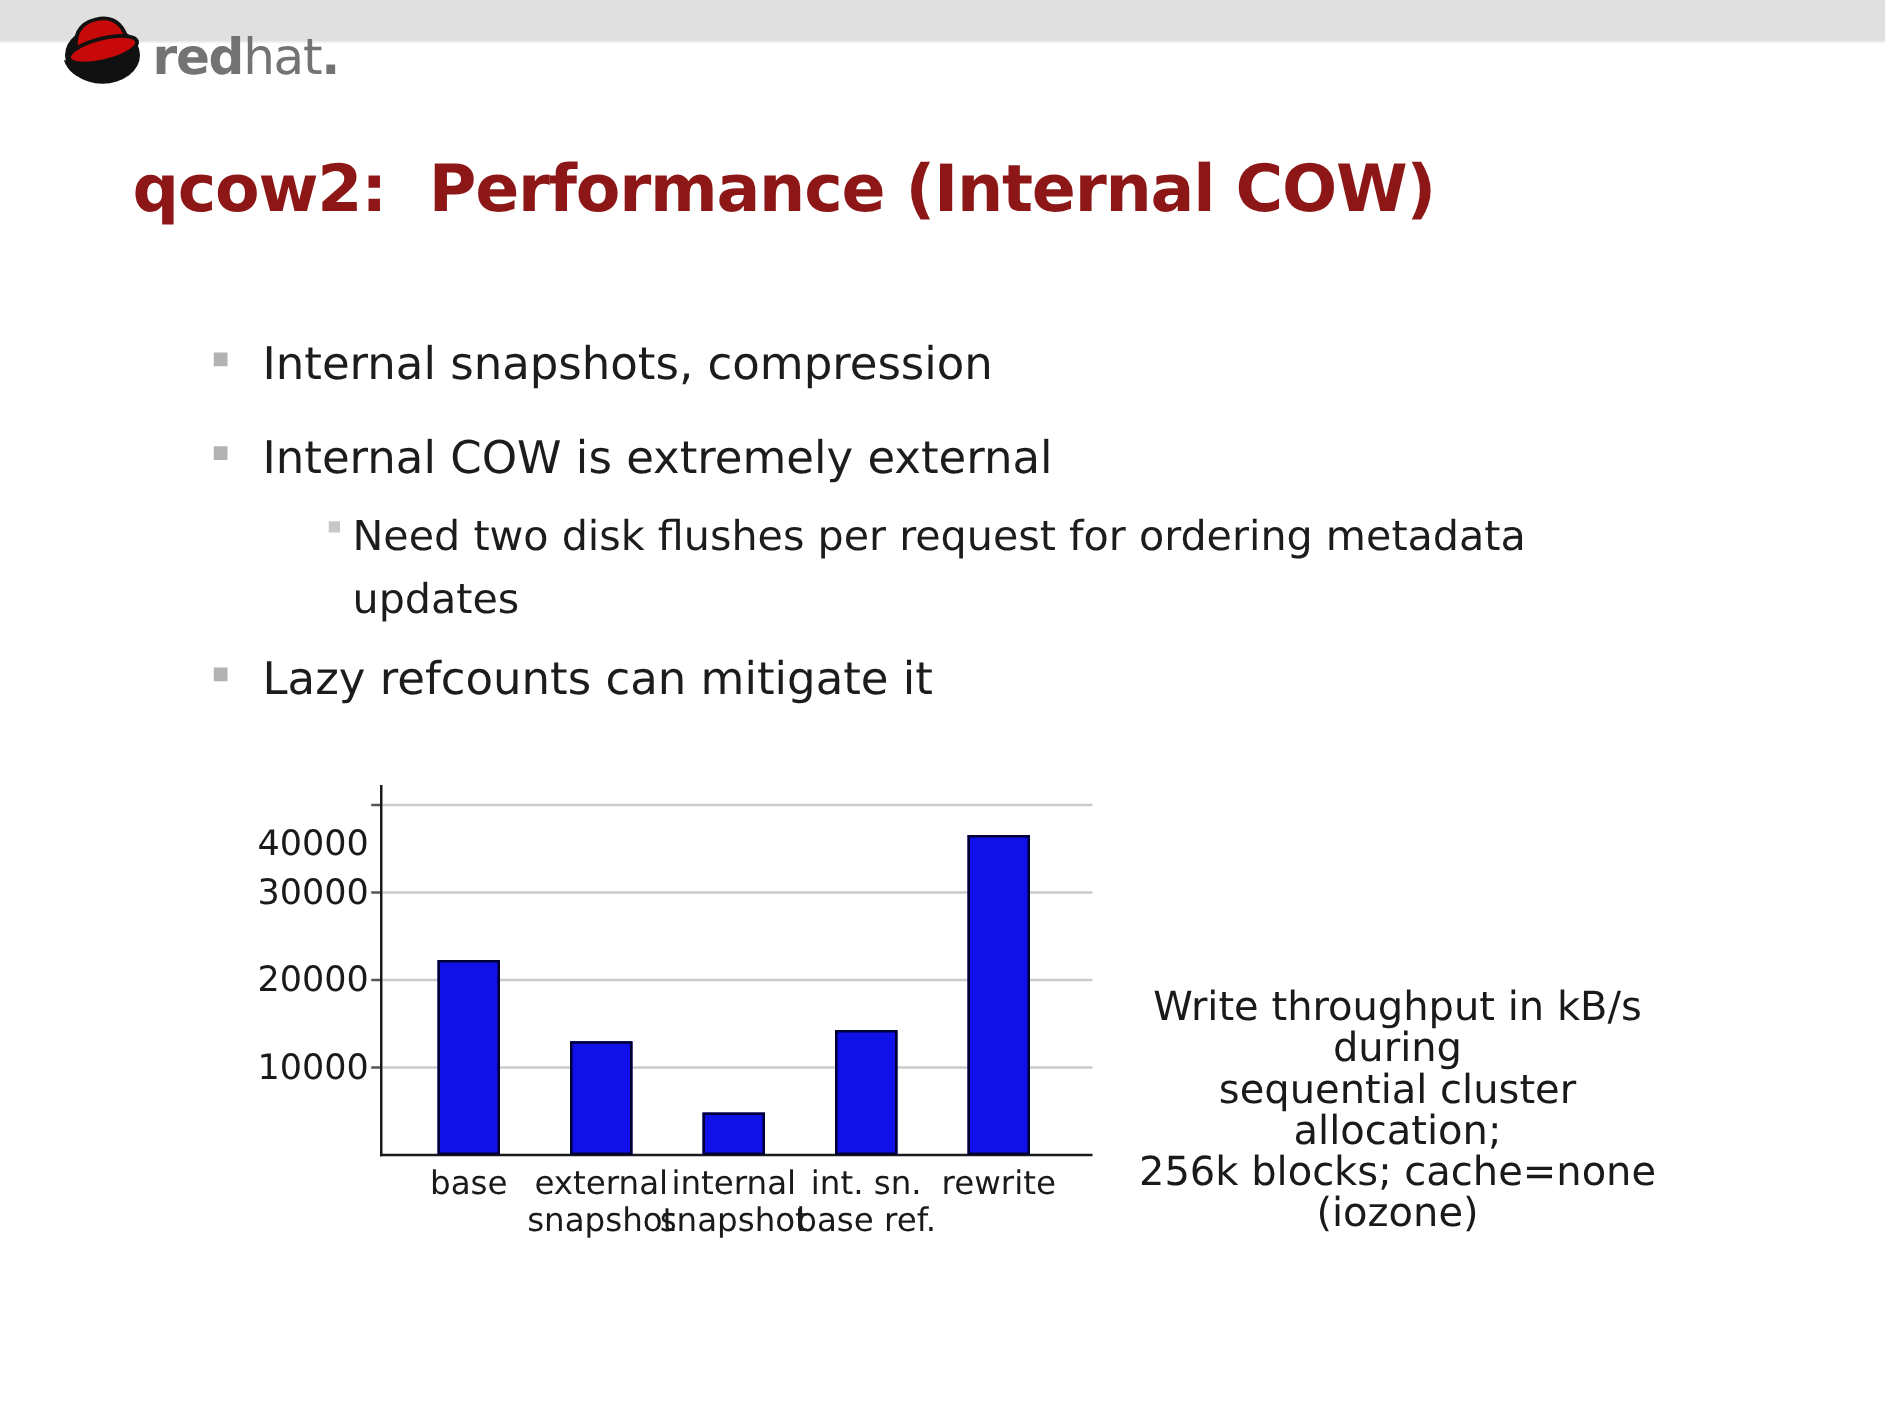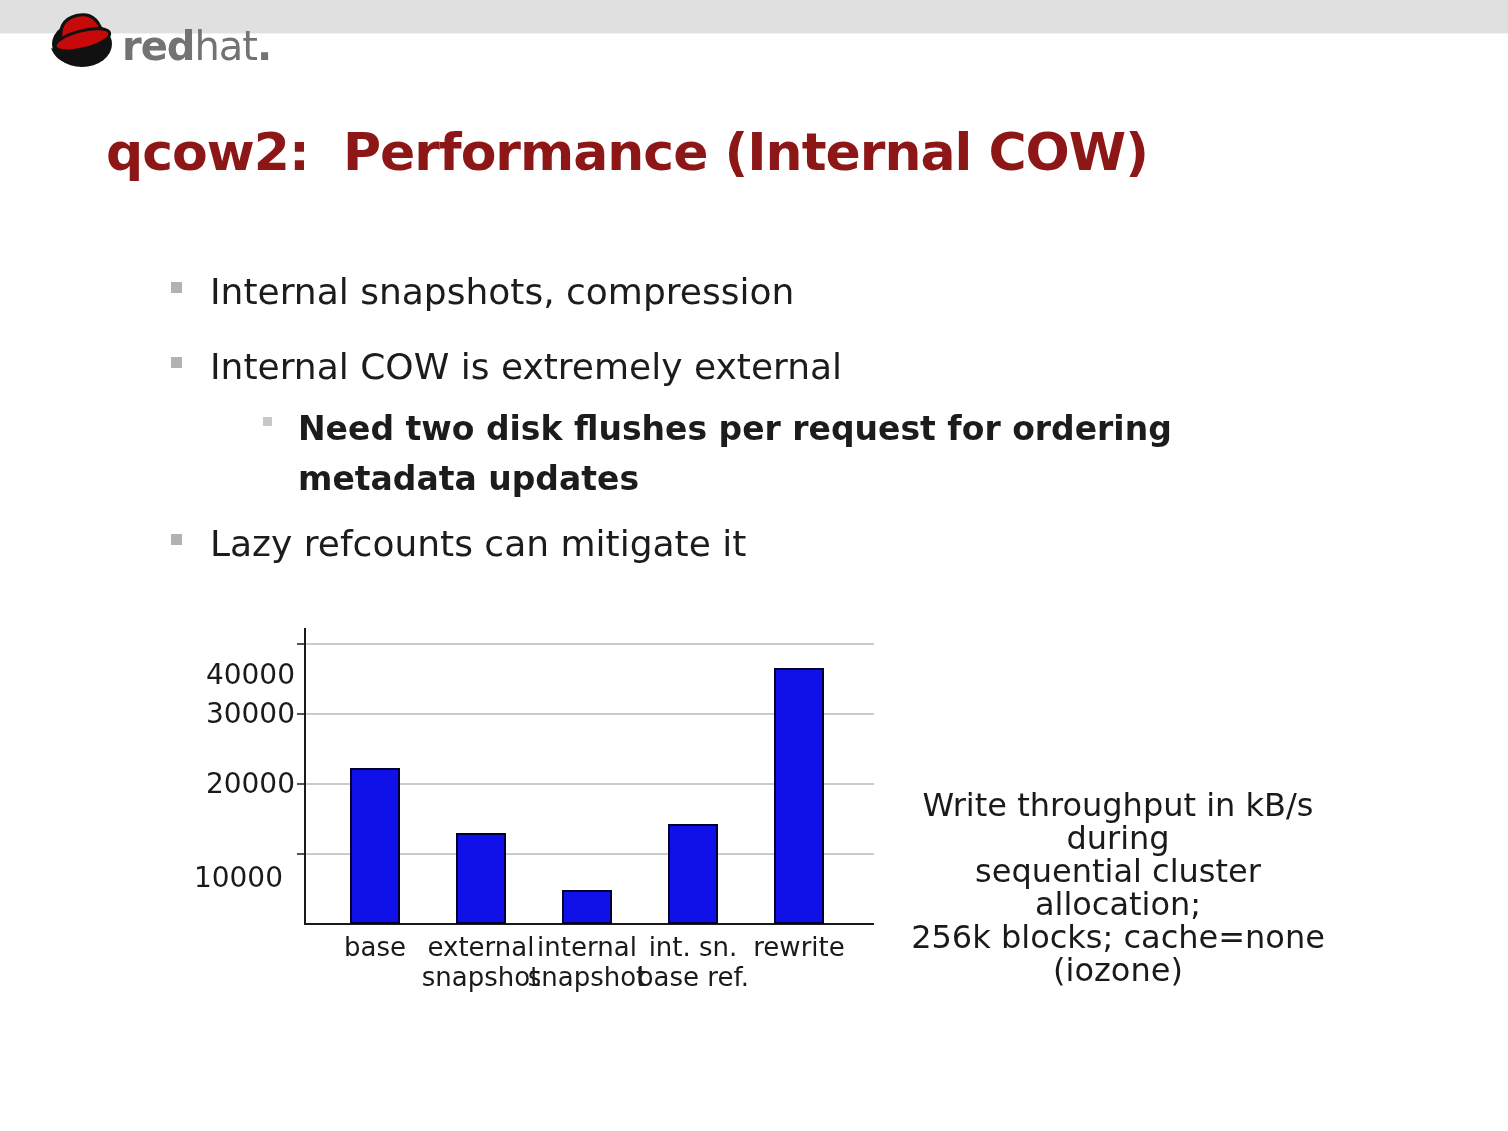--- a/index.html
+++ b/index.html
@@ -16,21 +16,21 @@
     position:absolute;left:102px;top:118px;margin:4px;
     font-size:52px;font-weight:bold;color:#8d1717;white-space:pre;letter-spacing:-1px;
   }
   .bullet{position:absolute;display:flex;align-items:flex-start;}
   .bullet .marker{display:inline-block;background:#b2b2b2;flex:0 0 auto;}
   .bullet.l1 .marker{width:11px;height:11px;margin-top:13px;}
   .bullet.l2 .marker{width:9px;height:9px;background:#c8c8c8;margin-top:13px;}
   .bullet.l1{left:171px;font-size:36px;line-height:46px;}
   .bullet.l2{left:263px;font-size:33px;line-height:50px;}
   .bullet.l1 .btext{margin-left:28px;}
-  .bullet.l2 .btext{margin-left:26px;width:990px;font-weight:bold;}
+  .bullet.l2 .btext{margin-left:10px;width:990px;}
   #chart{position:absolute;left:0;top:0;width:1508px;height:1131px;pointer-events:none;}
   .gridline{position:absolute;height:2px;background:#cbcbcb;}
   .axis{position:absolute;background:#1a1a1a;}
   .ytick-label{position:absolute;width:105px;text-align:right;font-size:28px;line-height:28px;color:#1a1a1a;}
   .ytick-stub{position:absolute;width:8px;height:2px;background:#555;}
   .bar{position:absolute;background:#1010e8;border:2px solid #000033;box-sizing:border-box;}
   .xtick-label{position:absolute;width:170px;text-align:center;font-size:26px;line-height:30px;color:#1a1a1a;}
   .caption{position:absolute;left:908px;top:789px;width:420px;text-align:center;font-size:32px;line-height:33px;color:#1a1a1a;}
 </style>
 </head>
@@ -70,21 +70,21 @@
   </div>
 
   <div class="bullet l1" style="top:521px;">
     <span class="marker"></span>
     <span class="btext">Lazy refcounts can mitigate it</span>
   </div>
 
   <div id="chart">
       <div class="gridline" style="left: 306px; top: 853px; width: 568px; background: rgb(203, 203, 203);"></div>
       <div class="ytick-stub" style="left: 297px; top: 853px;"></div>
-      <div class="ytick-label" style="left: 178px; top: 840px; margin-top: 24px;">10000</div>
+      <div class="ytick-label" style="left: 190px; top: 840px;">10000</div>
       <div class="gridline" style="left: 306px; top: 783px; width: 568px; background: rgb(203, 203, 203);"></div>
       <div class="ytick-stub" style="left: 297px; top: 783px;"></div>
       <div class="ytick-label" style="left: 190px; top: 770px;">20000</div>
       <div class="gridline" style="left: 306px; top: 713px; width: 568px; background: rgb(203, 203, 203);"></div>
       <div class="ytick-stub" style="left: 297px; top: 713px;"></div>
       <div class="ytick-label" style="left: 190px; top: 700px;">30000</div>
       <div class="gridline" style="left: 306px; top: 643px; width: 568px; background: rgb(203, 203, 203);"></div>
       <div class="ytick-stub" style="left: 297px; top: 643px;"></div>
       <div class="ytick-label" style="left: 190px; top: 630px; margin-top: 31px;">40000</div>
       <div class="axis" style="left: 304px; top: 628px; width: 2px; height: 297px; background: rgb(26, 26, 26);"></div>

